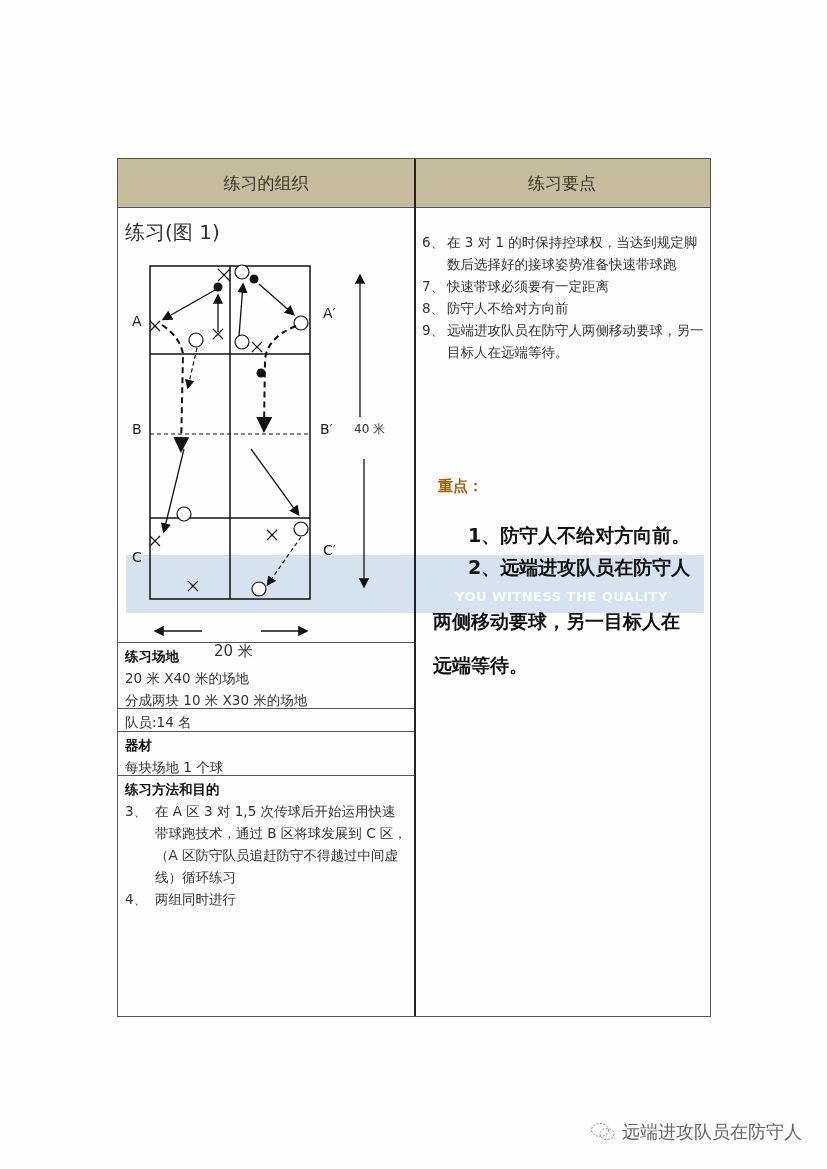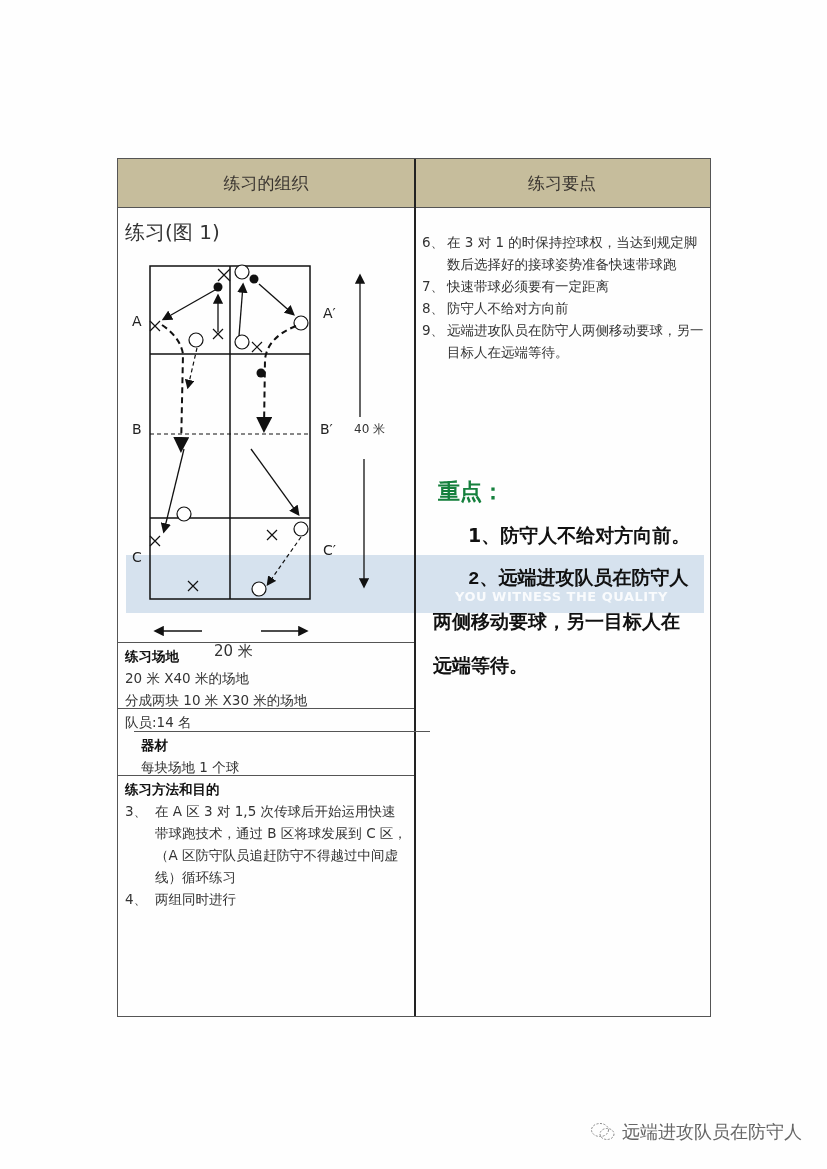--- a/index.html
+++ b/index.html
@@ -67,21 +67,21 @@
     .num-list li { display: flex; }
     .num-list .n { width: 30px; flex-shrink: 0; }
     .right-list {
       position: absolute; left: 304px; top: 72px; width: 286px;
       font-size: 13.5px; line-height: 22px; color: #333;
     }
     .right-list li { display: flex; list-style: none; }
     .right-list .n { width: 25px; flex-shrink: 0; }
     .keypoints-title {
       position: absolute; left: 320px; top: 318px;
-      font-size: 22px; font-weight: bold; color: #15803d;
+      font-size: 15px; font-weight: bold; color: #a16207;
     }
     .keypoint {
       position: absolute; left: 305px; width: 290px;
       font-size: 19px; font-weight: bold; color: #111;
       line-height: 40px;
       margin-left: 10px;
     }
     .footer-brand {
       position: absolute; left: 590px; top: 1120px;
       display: flex; align-items: center;
@@ -177,21 +177,21 @@
   <div class="dim-label big" style="left:96px; top:463px;">20 米</div>
 
   <div class="section" style="top:483px; height:66px;">
     <div class="bold">练习场地</div>
     <div>20 米 X40 米的场地</div>
     <div>分成两块 10 米 X30 米的场地</div>
   </div>
   <div class="section" style="top:549px; height:23px;">
     <div>队员:14 名</div>
   </div>
-  <div class="section" style="top:572px; height:44px;margin-left:16px;">
+  <div class="section" style="top:572px; height:44px;">
     <div class="bold">器材</div>
     <div>每块场地 1 个球</div>
   </div>
   <div class="section" style="top:616px; height:240px;">
     <div class="bold">练习方法和目的</div>
     <ul class="num-list">
       <li>
         <span class="n">3、</span>
         <span>在 A 区 3 对 1,5 次传球后开始运用快速带球跑技术，通过 B 区将球发展到 C 区，（A 区防守队员追赶防守不得越过中间虚线）循环练习</span>
       </li>
@@ -216,21 +216,21 @@
       <span>防守人不给对方向前</span>
     </li>
     <li>
       <span class="n">9、</span>
       <span>远端进攻队员在防守人两侧移动要球，另一目标人在远端等待。</span>
     </li>
   </ul>
 
   <div class="keypoints-title">重点：</div>
   <div class="keypoint" style="top:356px; padding-left:35px;">1、防守人不给对方向前。</div>
-  <div class="keypoint" style="top:400px; padding-left:35px;font-family:Liberation Mono, monospace;">2、远端进攻队员在防守人</div>
+  <div class="keypoint" style="top:388px; padding-left:35px;">2、远端进攻队员在防守人</div>
   <div class="keypoint" style="top:442px;">两侧移动要球，另一目标人在</div>
   <div class="keypoint" style="top:486px;">远端等待。</div>
 </div>
 
 <div class="watermark-text">YOU WITNESS THE QUALITY</div>
 
 <div class="footer-brand">
   <svg class="wechat" viewBox="0 0 26 20">
     <ellipse cx="10" cy="8" rx="8.5" ry="6.5" fill="none" stroke="#888" stroke-width="1" stroke-dasharray="2,1.5"></ellipse>
     <ellipse cx="17" cy="12" rx="7" ry="5.5" fill="none" stroke="#888" stroke-width="1" stroke-dasharray="2,1.5"></ellipse>

